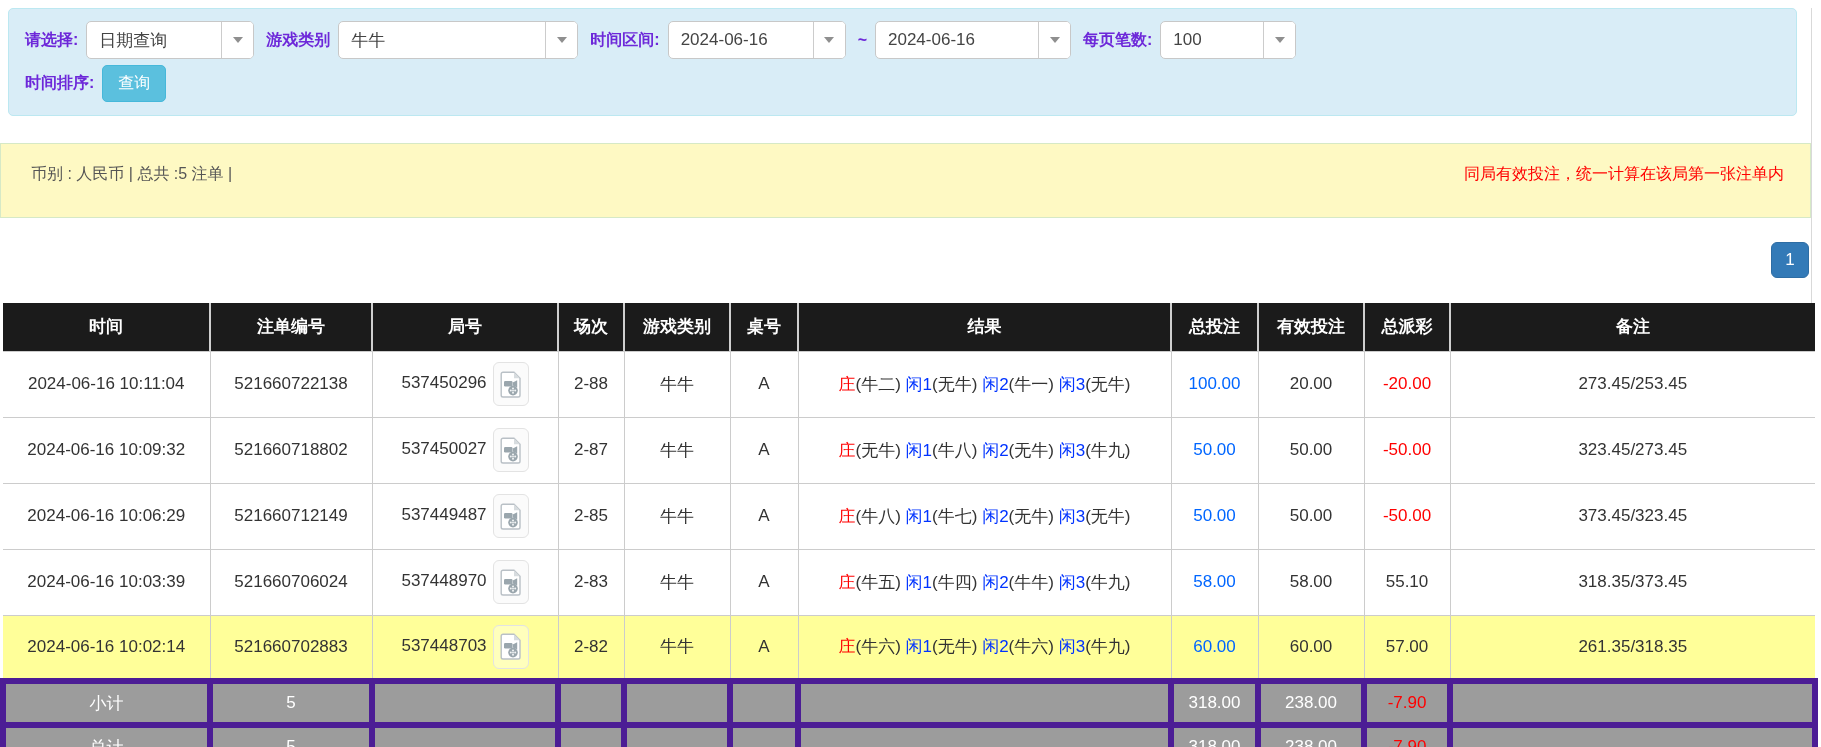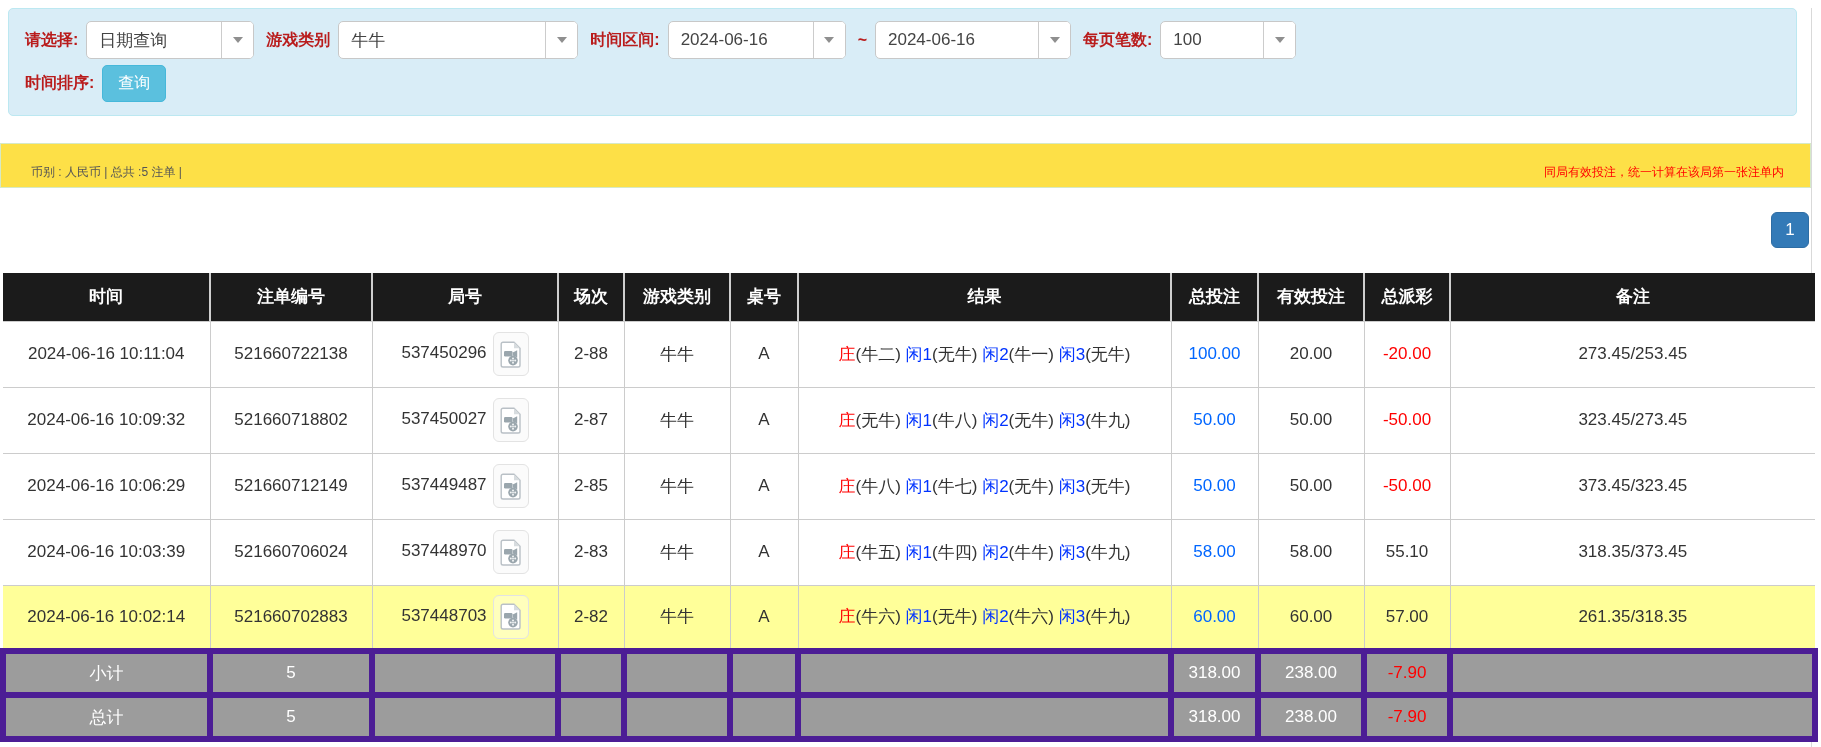--- a/index.html
+++ b/index.html
@@ -5,38 +5,38 @@
   * { box-sizing: border-box; margin: 0; padding: 0; }
   html,body { width: 1821px; height: 747px; overflow: hidden; background: #fff;
     font-family: "Liberation Sans", "DejaVu Sans", sans-serif; }
   .page { width: 1812px; height: 747px; border-right: 1px solid #d9d9d9; }
 
   
   .filter-panel { margin: 8px 14px 0 8px; background: #d9edf7; border: 1px solid #bce8f1;
     border-radius: 5px; padding: 12px 14px 13px 14px; }
   .filter-row { display: flex; align-items: center; }
   .filter-row + .filter-row { margin-top: 6px; }
-  .flabel { color: #b91c1c; font-weight: bold; font-size: 16px; white-space: nowrap; margin: 0 8px 0 2px; }
+  .flabel { color: #6d28d9; font-weight: bold; font-size: 16px; white-space: nowrap; margin: 0 8px 0 2px; }
   .combo { display: inline-flex; align-items: stretch; height: 38px; background: #fff;
     border: 1px solid #c8c8c8; border-radius: 5px; overflow: hidden; margin-right: 10px; }
   .combo-text { display: flex; align-items: center; padding: 0 12px; font-size: 17px; color: #444; flex: 1; white-space: nowrap; }
   .combo-arrow { width: 32px; border-left: 1px solid #ccc; display: flex; align-items: center;
     justify-content: center; background: #fff; cursor: pointer; }
   .combo-arrow::after { content: ""; width: 0; height: 0; border-left: 5px solid transparent;
     border-right: 5px solid transparent; border-top: 6px solid #8f8f8f; }
   .w165 { width: 168px; } .w238 { width: 240px; } .w180 { width: 178px; } .w195 { width: 196px; }
   .w135 { width: 136px; } .w205 { width: 208px; }
   .btn-search { background: #5bc0de; color: #fff; border: 1px solid #46b8da; border-radius: 5px;
     font-size: 16px; height: 37px; padding: 0 15px; margin-left: 0; cursor: pointer;
     font-family: inherit; }
 
   
-  .summary-bar { margin-top: 27px; background: #fde047; border: 1px solid #d6e9c6;
+  .summary-bar { margin-top: 27px; background: #fef9c3; border: 1px solid #d6e9c6;
     display: flex; align-items: center; justify-content: space-between;
-    padding: 20px 26px 6px 30px; font-size: 12px; }
+    padding: 20px 26px 32px 30px; font-size: 16px; }
   .summary-left { color: #555; }
   .summary-right { color: #ff0000; }
 
   
   .pager { display: flex; justify-content: flex-end; margin: 24px 2px 0 0; height: 36px; }
   .page-btn { min-width: 38px; height: 36px; background: #337ab7; border: 1px solid #2e6da4;
     border-radius: 6px; color: #fff; font-size: 17px; cursor: pointer; font-family: inherit; }
 
   
   table { border-collapse: collapse; table-layout: fixed; width: 1812px; margin-top: 25px; }

